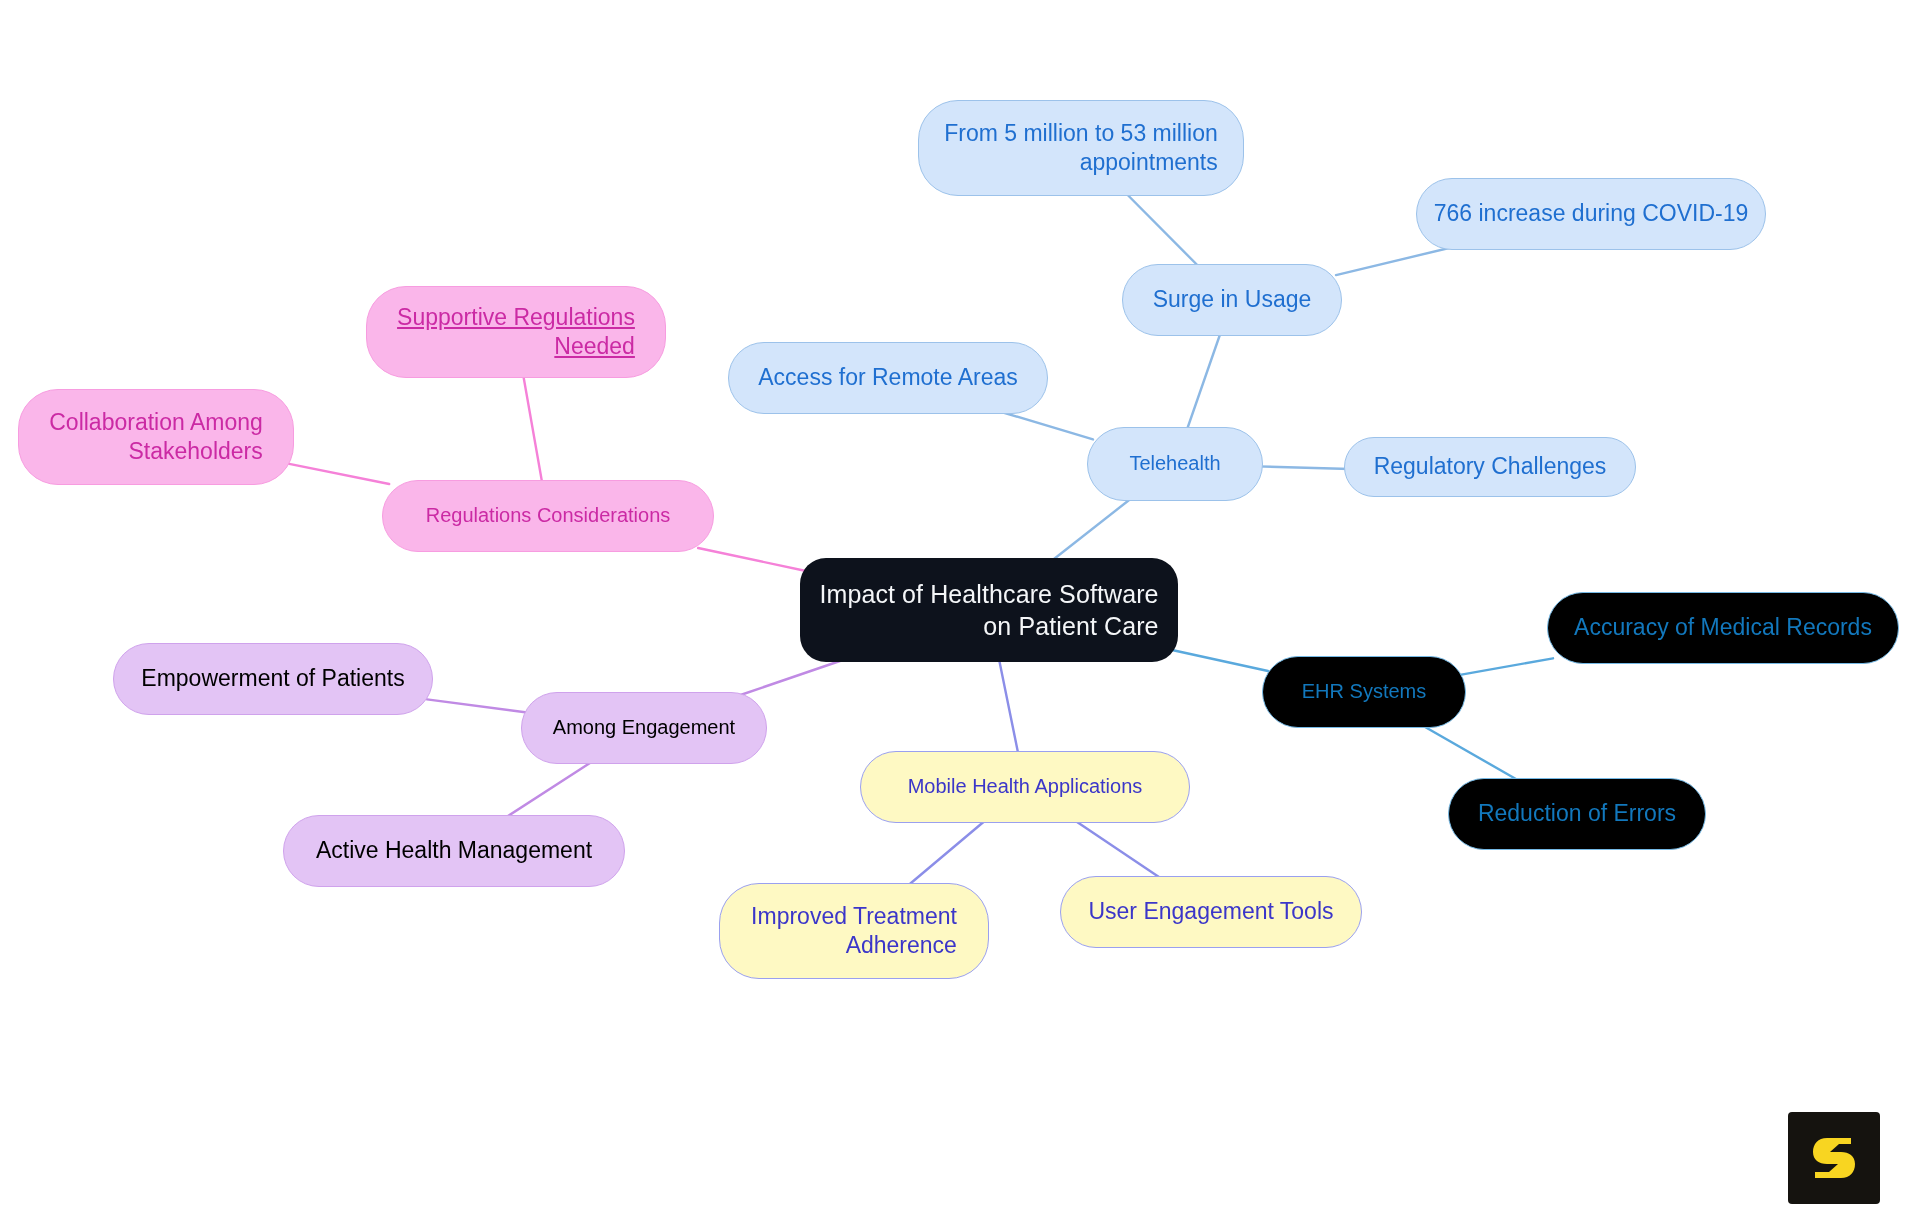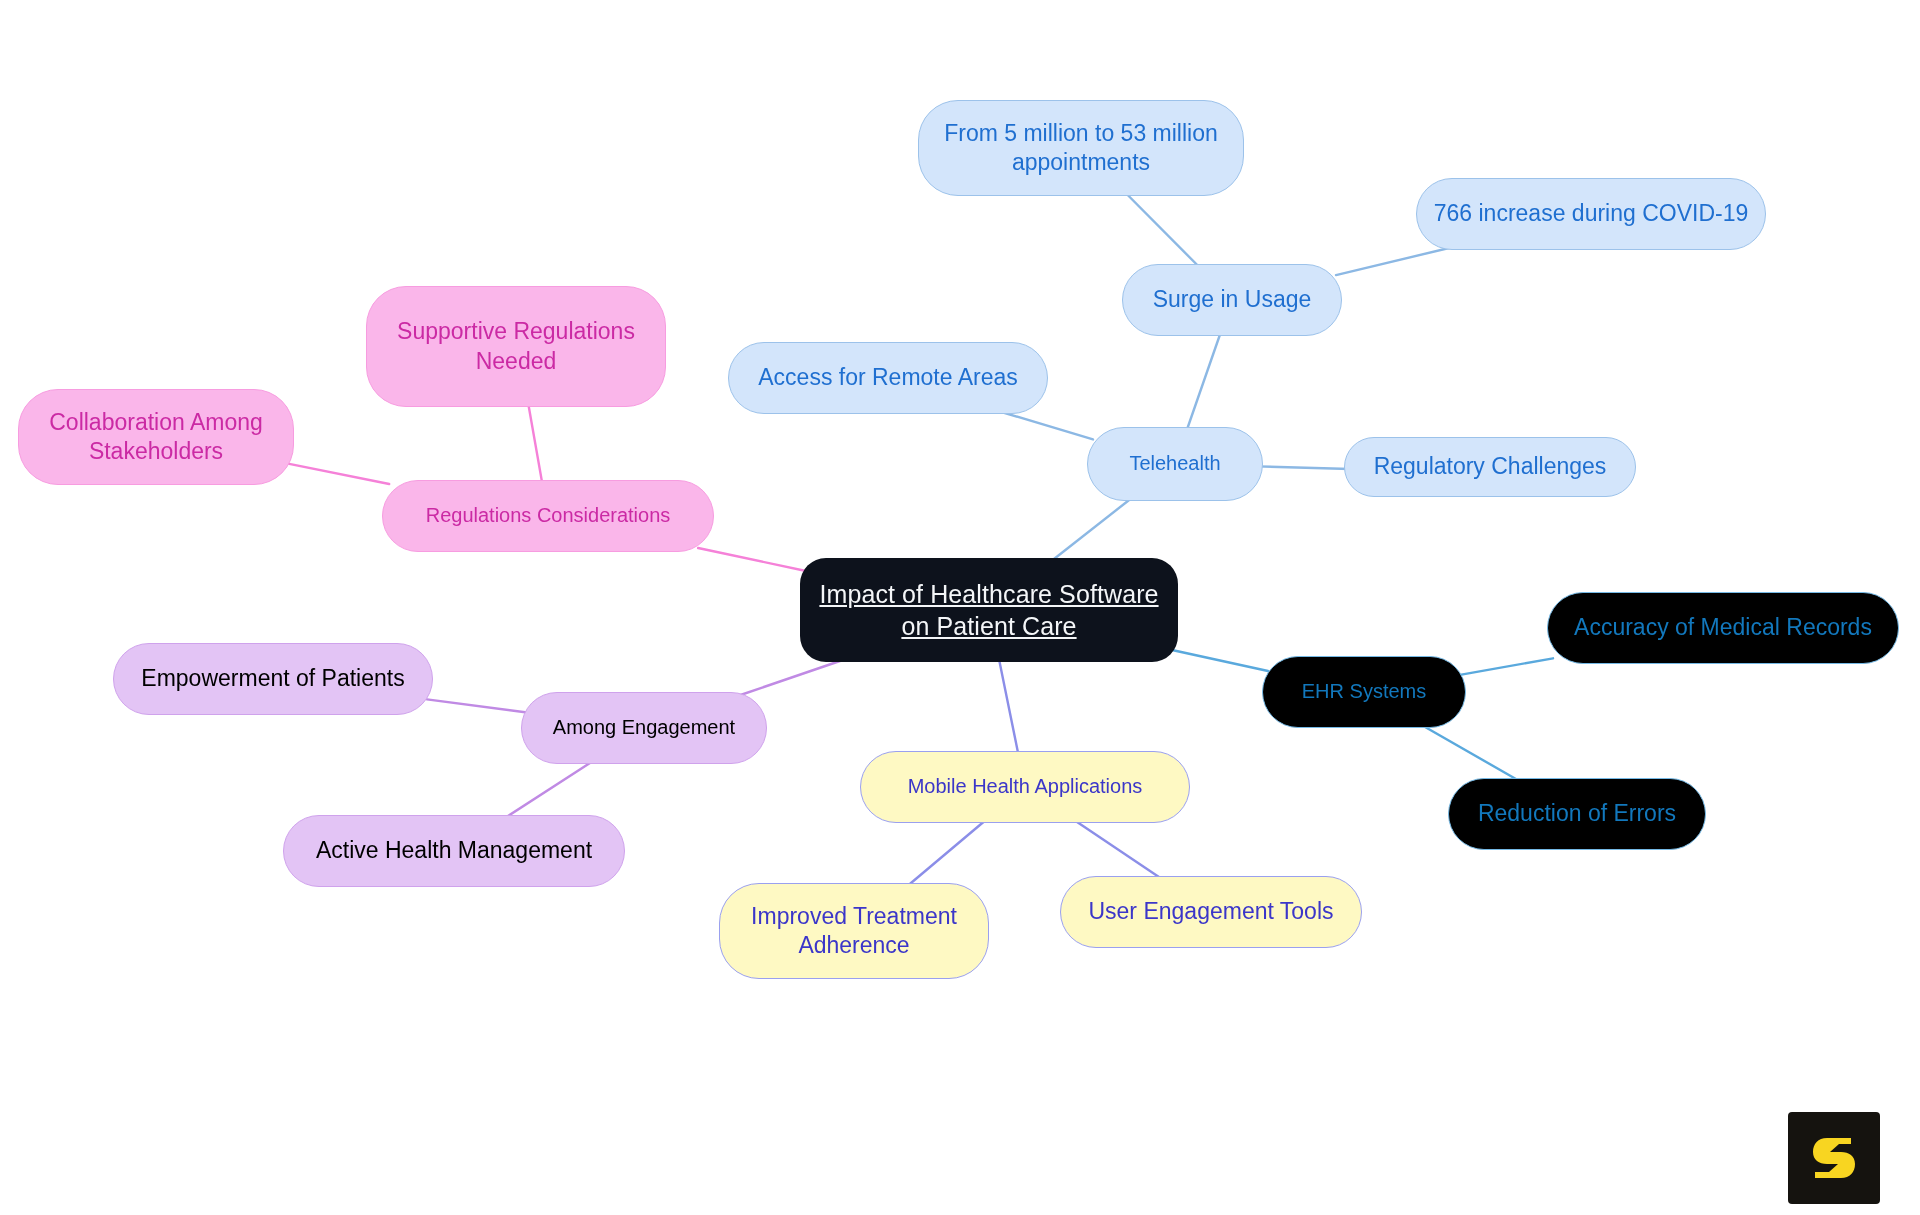--- a/index.html
+++ b/index.html
@@ -24,21 +24,21 @@
     width: 1920px;
     height: 1215px;
     pointer-events: none;
   }
   .node {
     position: absolute;
     box-sizing: border-box;
     display: flex;
     align-items: center;
     justify-content: center;
-    text-align: center;
+    text-align: right;
     border-radius: 40px;
     border-style: solid;
     border-width: 1.5px;
     line-height: 1.28;
     padding: 17px 10px;
     white-space: pre-line;
     z-index: 2;
   }
   .node.root {
     border-radius: 26px;
@@ -91,41 +91,41 @@
       <line x1="1072.616" y1="819" x2="1163.384" y2="880" stroke="#8b8ee8" stroke-width="2.4" stroke-linecap="round"></line>
       <line x1="848.6610169491526" y1="658" x2="737.5593220338983" y2="696" stroke="#c08ae4" stroke-width="2.4" stroke-linecap="round"></line>
       <line x1="527" y1="712.5471698113207" x2="427" y2="699.3396226415094" stroke="#c08ae4" stroke-width="2.4" stroke-linecap="round"></line>
       <line x1="594.5691056910568" y1="760" x2="503.4308943089431" y2="819" stroke="#c08ae4" stroke-width="2.4" stroke-linecap="round"></line>
       <line x1="806" y1="570.9931972789116" x2="698.1276595744681" y2="548" stroke="#f581d8" stroke-width="2.4" stroke-linecap="round"></line>
       <line x1="542.3736263736264" y1="484" x2="523.7362637362637" y2="378" stroke="#f581d8" stroke-width="2.4" stroke-linecap="round"></line>
       <line x1="389.2151898734177" y1="484" x2="288" y2="463.6020408163265" stroke="#f581d8" stroke-width="2.4" stroke-linecap="round"></line>
     </svg>
 
   <div id="node-layer">
-      <div class="node c-root root" style="left: 800px; top: 558px; width: 378px; height: 104px; text-decoration: underline;">Impact of Healthcare Software
+      <div class="node c-root root" style="left: 800px; top: 558px; width: 378px; height: 104px;">Impact of Healthcare Software
 on Patient Care</div>
       <div class="node c-blue-l level1" style="left: 1087px; top: 427px; width: 176px; height: 74px;">Telehealth</div>
       <div class="node c-blue-l level2" style="left: 1122px; top: 264px; width: 220px; height: 72px;">Surge in Usage</div>
       <div class="node c-blue-l level2" style="left: 918px; top: 100px; width: 326px; height: 96px;">From 5 million to 53 million
 appointments</div>
       <div class="node c-blue-l level2" style="left: 1416px; top: 178px; width: 350px; height: 72px;">766 increase during COVID-19</div>
       <div class="node c-blue-l level2" style="left: 728px; top: 342px; width: 320px; height: 72px;">Access for Remote Areas</div>
       <div class="node c-blue-l level2" style="left: 1344px; top: 437px; width: 292px; height: 60px;">Regulatory Challenges</div>
       <div class="node c-blue-m level1" style="left: 1262px; top: 656px; width: 204px; height: 72px;">EHR Systems</div>
       <div class="node c-blue-m level2" style="left: 1547px; top: 592px; width: 352px; height: 72px;">Accuracy of Medical Records</div>
       <div class="node c-blue-m level2" style="left: 1448px; top: 778px; width: 258px; height: 72px;">Reduction of Errors</div>
       <div class="node c-peri level1" style="left: 860px; top: 751px; width: 330px; height: 72px;">Mobile Health Applications</div>
       <div class="node c-peri level2" style="left: 719px; top: 883px; width: 270px; height: 96px;">Improved Treatment
 Adherence</div>
       <div class="node c-peri level2" style="left: 1060px; top: 876px; width: 302px; height: 72px;">User Engagement Tools</div>
       <div class="node c-violet level1" style="left: 521px; top: 692px; width: 246px; height: 72px;">Among Engagement</div>
       <div class="node c-violet level2" style="left: 113px; top: 643px; width: 320px; height: 72px;">Empowerment of Patients</div>
       <div class="node c-violet level2" style="left: 283px; top: 815px; width: 342px; height: 72px;">Active Health Management</div>
       <div class="node c-pink level1" style="left: 382px; top: 480px; width: 332px; height: 72px;">Regulations Considerations</div>
-      <div class="node c-pink level2" style="left: 366px; top: 286px; width: 300px; height: 121px;">Supportive Regulations
+      <div class="node c-pink level2" style="left: 366px; top: 286px; width: 300px; height: 92px; text-decoration: underline;">Supportive Regulations
 Needed</div>
       <div class="node c-pink level2" style="left: 18px; top: 389px; width: 276px; height: 96px;">Collaboration Among
 Stakeholders</div>
     </div>
 
   <div id="logo">
     <svg width="58" height="58" viewBox="0 0 58 58">
       <path d="M46 9 H22 C13 9 8 15 8 23 C8 31 14 35 22 35 H33 L24 43 H10 L10 49 H36 C45 49 50 43 50 35 C50 27 44 23 36 23 H25 L34 15 H46 Z" fill="#f8d521"></path>
     </svg>
   </div>

